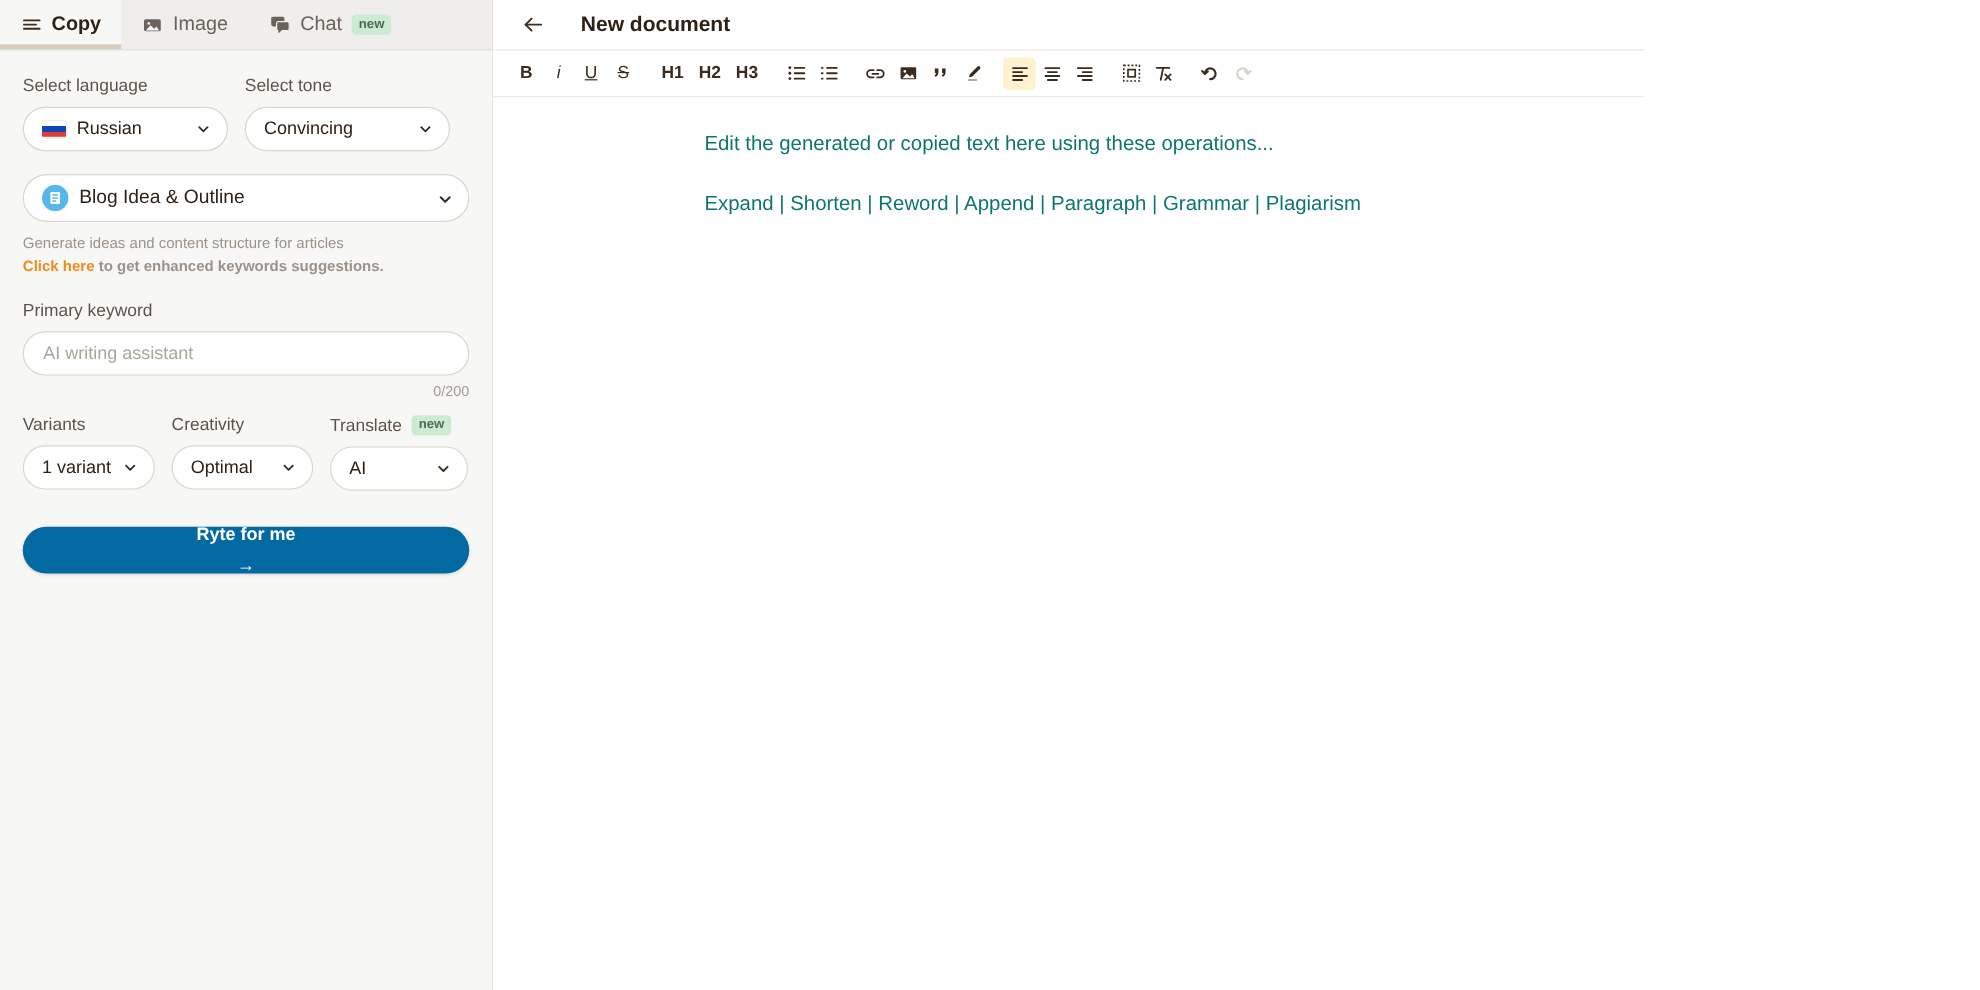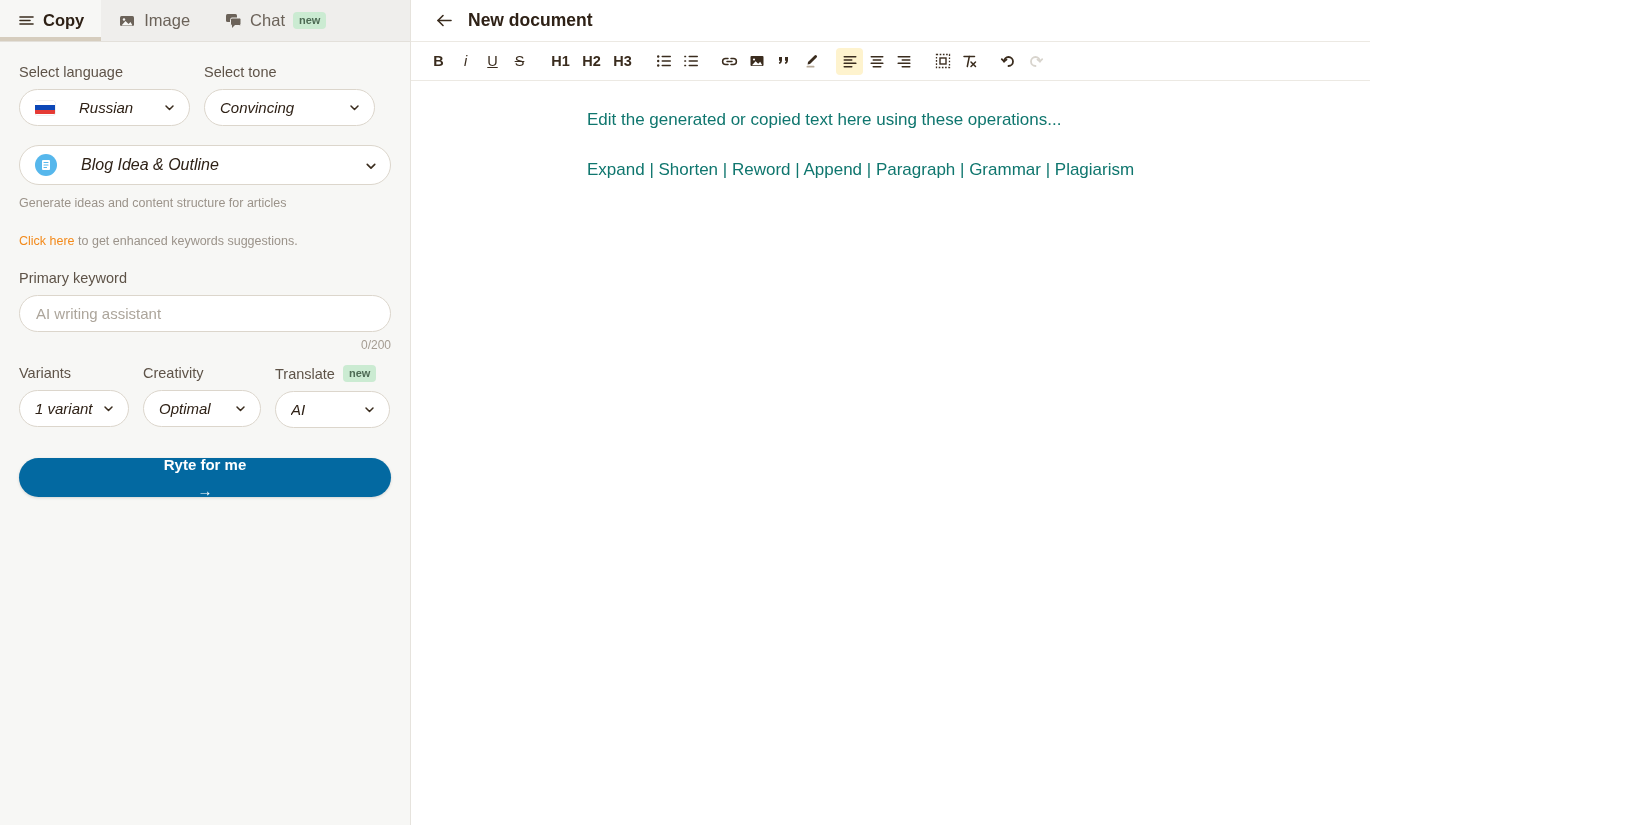--- a/index.html
+++ b/index.html
@@ -57,21 +57,21 @@
     height: 37px;
     background: #ffffff;
     border: 1px solid #DCD6CC;
     border-radius: 19px;
     display: flex; align-items: center;
     padding: 0 13px 0 15px;
     font-size: 15px; color: #2E2116;
     cursor: pointer; position: relative;
     white-space: nowrap;
   }
-  .select .val { flex: 1; display: flex; align-items: center; gap: 24px; overflow: hidden; font-style: italic; }
+  .select .val { flex: 1; display: flex; align-items: center; gap: 9px; overflow: hidden; }
   .chev { width: 13px; height: 13px; flex: none; margin-left: 8px; }
   .chev svg { display: block; }
 
   .w-lang { width: 171px; }
   .w-tone { width: 171px; }
   .w-full { width: 100%; }
 
   .flag {
     width: 20px; height: 14px; border-radius: 2px; flex: none;
     overflow: hidden; display: flex; flex-direction: column;
@@ -82,21 +82,21 @@
   .flag .s2 { background: #0C47B7; }
   .flag .s3 { background: #E53B35; }
 
   .usecase-icon {
     width: 22px; height: 22px; border-radius: 50%;
     background: #56B7EC; flex: none;
     display: flex; align-items: center; justify-content: center;
   }
 
   .hint { font-size: 12.5px; color: #9B938A; margin-top: 9px; line-height: 1.45; }
-  .hint-link { font-size: 12.5px; color: #F38A1B; margin-top: 20px; line-height: 1.45; }
+  .hint-link { font-size: 12.5px; color: #F38A1B; margin-top: 1px; line-height: 1.45; font-weight: bold; }
   .hint-link a { color: #F38A1B; text-decoration: none; cursor: pointer; }
   .hint-link .rest { color: #9B938A; }
 
   .input {
     width: 100%; height: 37px;
     background: #ffffff;
     border: 1px solid #DCD6CC;
     border-radius: 19px;
     padding: 2px 16px;
     font-size: 15px; color: #2E2116;
@@ -117,21 +117,21 @@
     font-family: Liberation Sans, sans-serif;
     display: flex; align-items: center; justify-content: center; gap: 9px;
     cursor: pointer;
     box-shadow: 0 1px 3px rgba(0,0,0,0.14);
     flex-direction: column;
   }
 
   
   .main { flex: 1; height: 825px; background: #ffffff; display: flex; flex-direction: column; }
   .doc-header {
-    height: 42px; display: flex; align-items: center; gap: 14px;
+    height: 42px; display: flex; align-items: center; gap: 30px;
     padding: 0 0 0 23px;
     border-bottom: 1px solid #ECE9E3;
   }
   .back-btn { width: 20px; height: 20px; cursor: pointer; display: flex; align-items: center; justify-content: center; }
   .doc-title { font-size: 17.5px; font-weight: 700; color: #2E2116; }
 
   .toolbar {
     height: 39px; display: flex; align-items: center;
     padding: 0 10px 0 14px;
     border-bottom: 1px solid #ECE9E3;

